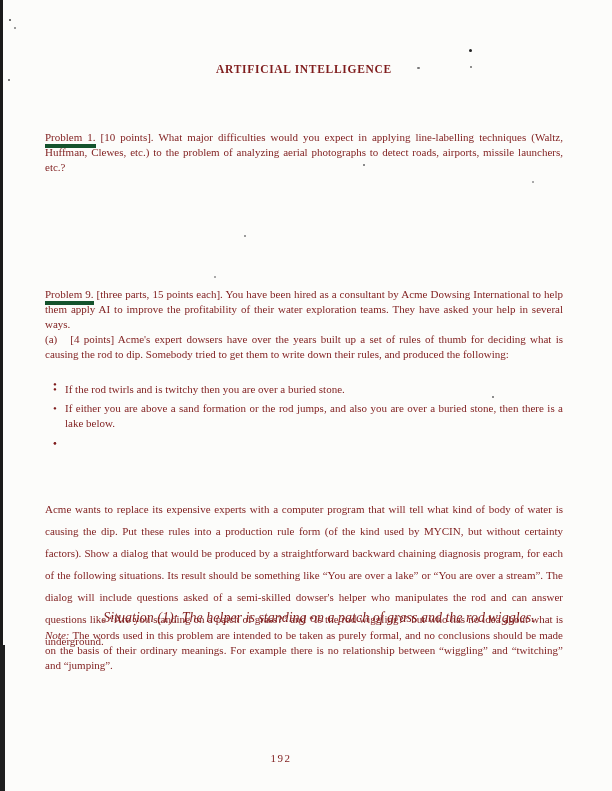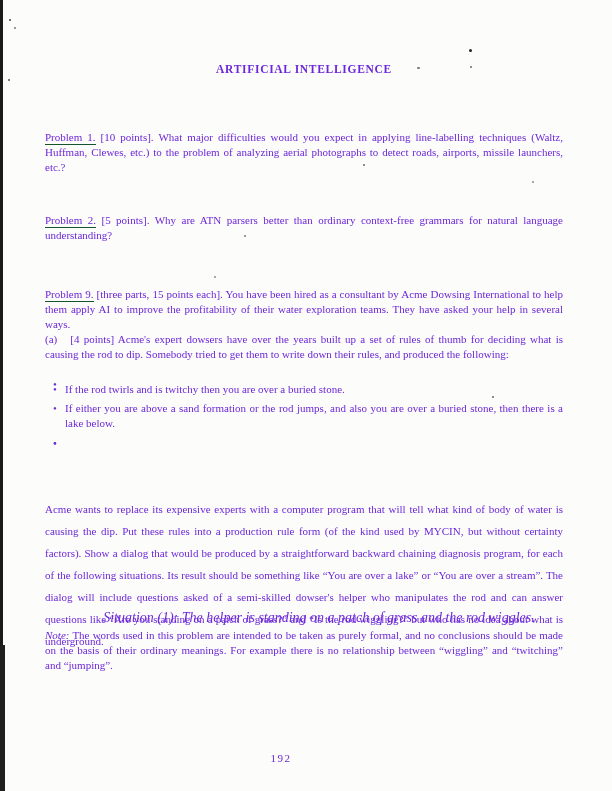--- a/index.html
+++ b/index.html
@@ -2,21 +2,21 @@
 <html><head>
 <meta charset="utf-8">
 <style>
   html, body { margin: 0; padding: 0; background: #ffffff; }
   .page {
     position: relative;
     width: 612px;
     height: 791px;
     background: #fcfcfa;
     font-family: "Liberation Serif", "DejaVu Serif", serif;
-    color: #6d28d9;
+    color: #7f1d1d;
     overflow: hidden;
   }
   .scan-edge {
     position: absolute; left: 0; top: 0;
     width: 3px; height: 791px;
     background: #1a1a1a;
   }
   .scan-edge-bottom {
     position: absolute; left: 0; top: 645px;
     width: 5px; height: 146px;
@@ -26,21 +26,21 @@
   .title {
     position: absolute; left: 45px; top: 63px; width: 518px;
     margin: 0; font-size: 11.5px; font-weight: bold;
     text-align: center; letter-spacing: 0.7px;
   }
   .para {
     position: absolute; left: 45px; width: 518px;
     margin: 0; font-size: 11px; line-height: 15px;
     text-align: justify;
   }
-  .plabel { border-bottom: 1px solid #14532d; padding-bottom: 0.5px; }
+  .plabel { border-bottom: 4px solid #14532d; padding-bottom: 0.5px; }
   .alabel { margin-right: 13px; }
   .rules {
     position: absolute; left: 45px; top: 377px; width: 518px;
     margin: 0; padding: 0; list-style: none;
     font-size: 11px; line-height: 15px; text-align: justify;
   }
   .rules li { position: relative; padding-left: 20px; margin-bottom: 4.5px; }
   .bullet { position: absolute; left: 8px; top: 0; }
   .discussion { line-height: 22px; }
   .situations { position: absolute; left: 45px; top: 610px; width: 518px; }
@@ -72,21 +72,20 @@
   <div class="speck" style="left:363px;top:164px;width:2px;height:2px;background:#666;"></div>
   <div class="speck" style="left:532px;top:181px;width:1.5px;height:1.5px;background:#999;"></div>
   <div class="speck" style="left:244px;top:235px;width:1.5px;height:1.5px;background:#888;"></div>
   <div class="speck" style="left:214px;top:276px;width:1.5px;height:1.5px;background:#999;"></div>
   <div class="speck" style="left:492px;top:396px;width:1.5px;height:1.5px;background:#777;"></div>
 
   <h1 class="title">ARTIFICIAL INTELLIGENCE</h1>
 
   <p class="para" style="top:130px"><span class="plabel">Problem 1.</span><span> [10 points].  What major difficulties would you expect in applying line-labelling techniques (Waltz, Huffman, Clewes, etc.) to the problem of analyzing aerial photographs to detect roads, airports, missile launchers, etc.?</span></p>
 
-  <p class="para" style="top:213px"><span class="plabel">Problem 2.</span><span> [5 points].  Why are ATN parsers better than ordinary context-free grammars for natural language understanding?</span></p>
 
   <p class="para" style="top:287px"><span class="plabel">Problem 9.</span><span> [three parts, 15 points each].  You have been hired as a consultant by Acme Dowsing International to help them apply AI to improve the profitability of their water exploration teams. They have asked your help in several ways.</span></p>
 
   <p class="para" style="top:332px"><span class="alabel">(a)</span><span>[4 points]</span> <span>Acme's expert dowsers have over the years built up a set of rules of thumb for deciding what is causing the rod to dip.  Somebody tried to get them to write down their rules, and produced the following:</span></p>
 
   <ul class="rules">
     <li><span class="bullet">•</span></li>
     <li><span class="bullet">•</span><span>If the rod twirls and is twitchy then you are over a buried stone.</span></li>
     <li><span class="bullet">•</span><span>If either you are above a sand formation or the rod jumps, and also you are over a buried stone, then there is a lake below.</span></li>
     <li><span class="bullet">•</span></li>

